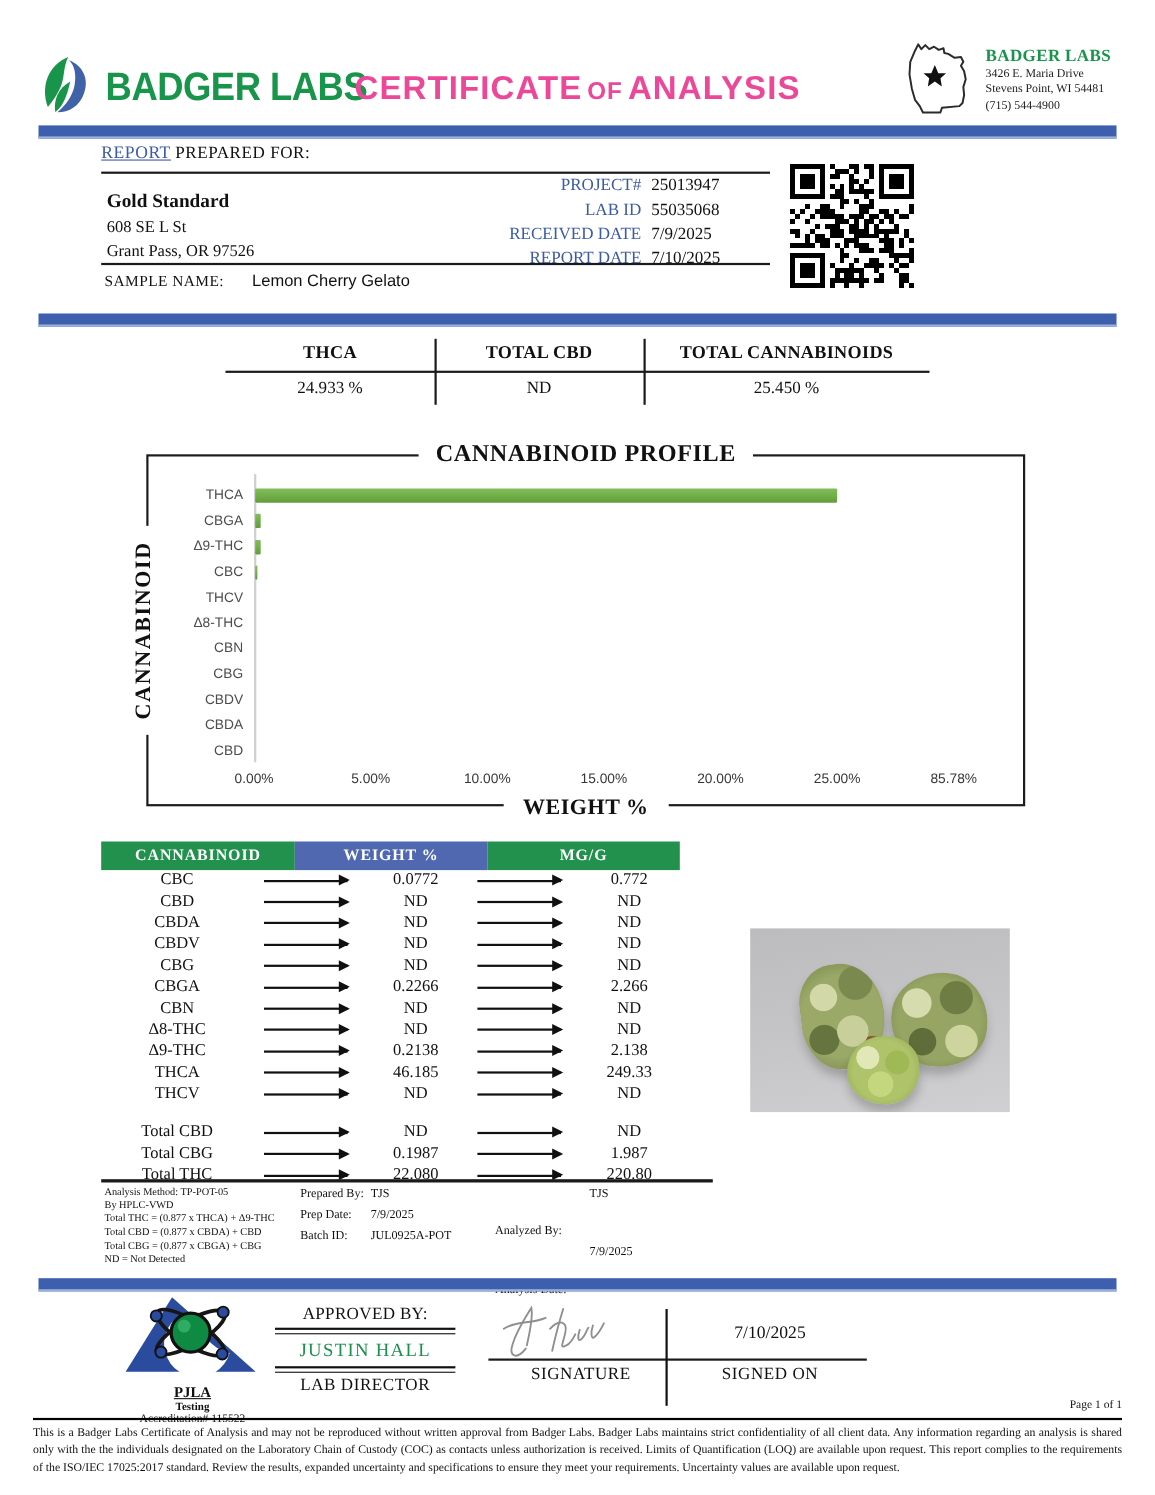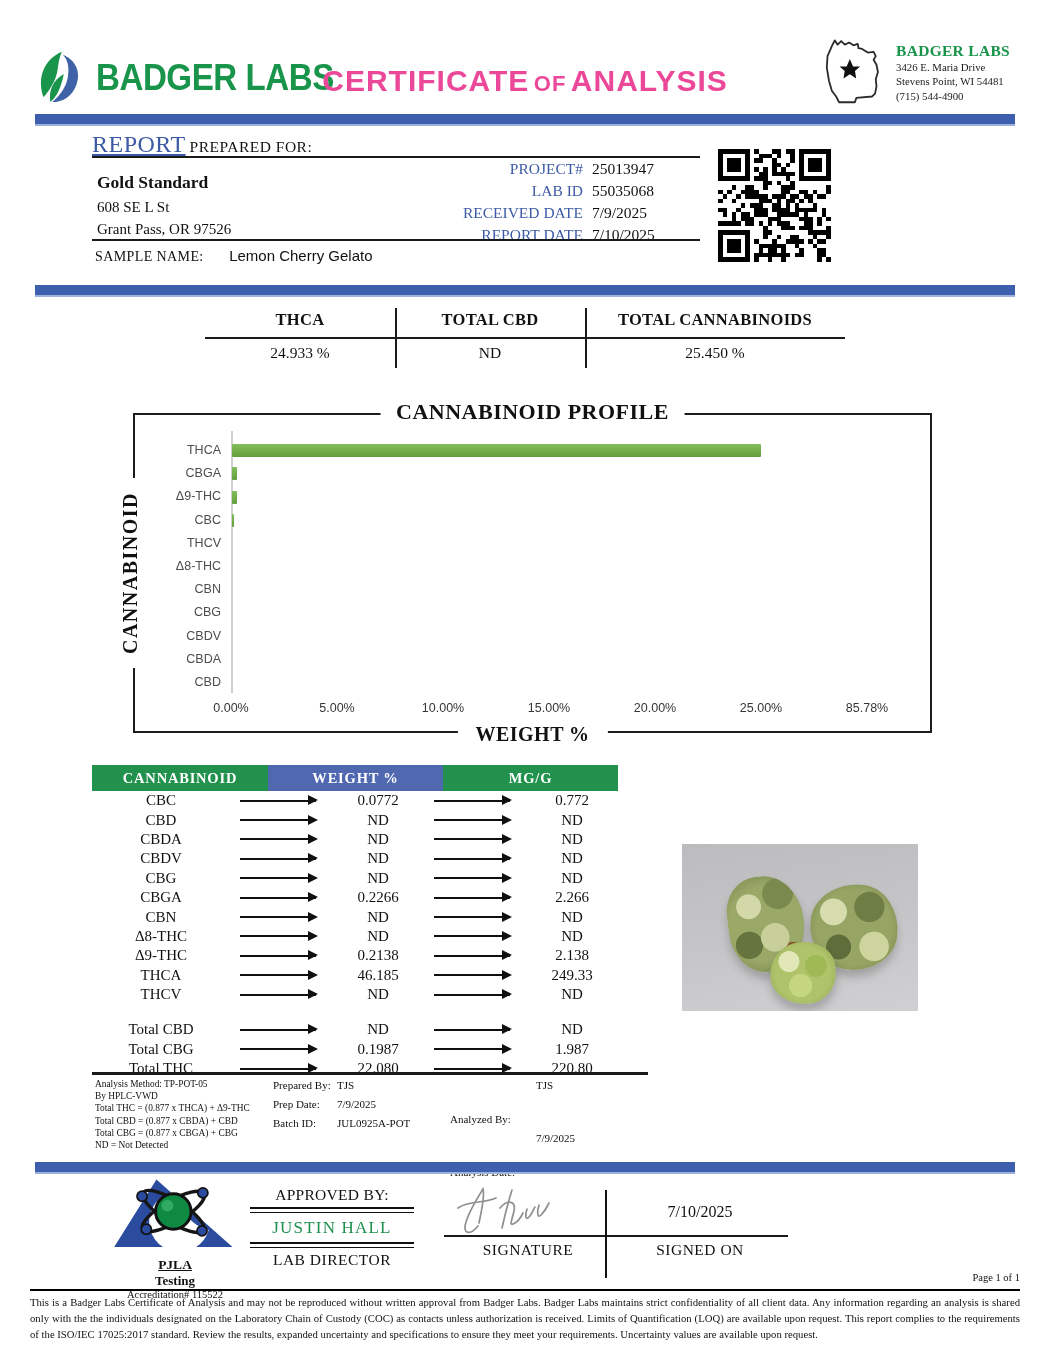--- a/index.html
+++ b/index.html
@@ -16,21 +16,21 @@
   .coa-title .small{font-size:22px;letter-spacing:1px;}
   .wi-block{position:absolute;left:814px;top:36px;display:flex;}
   .wi-text{margin-left:6px;padding-top:6px;}
   .wi-name{color:#18944b;font-weight:bold;font-size:15.5px;letter-spacing:.3px;}
   .wi-line{font-size:10.8px;line-height:1.32;color:#1a1a1a;}
   .blue-bar{position:absolute;left:35px;width:980px;height:10px;background:#3d5fae;border-bottom:2px solid #9db1dd;}
   #bar1{top:114px;} #bar2{top:285px;} #bar3{top:1162px;}
 
   
   .rpt-title{position:absolute;left:92px;top:131px;}
-  .rpt-word{color:#3c5aa6;font-size:24px;text-decoration:underline;letter-spacing:.5px;}
+  .rpt-word{color:#3c5aa6;font-size:16px;text-decoration:underline;letter-spacing:.5px;}
   .rpt-rest{font-size:15.5px;letter-spacing:.5px;}
   .hline{position:absolute;background:#1a1a1a;}
   #rpt-rule1{left:92px;top:156px;width:608px;height:2px;}
   #rpt-rule2{left:92px;top:239px;width:608px;height:2px;}
   .client{position:absolute;left:97px;top:174px;line-height:1.0;}
   .client .name{font-weight:bold;font-size:17.5px;margin-bottom:8px;}
   .client .addr{font-size:15px;margin-bottom:7px;}
   .fields{position:absolute;left:330px;top:160px;width:350px;}
   .field-row{display:flex;justify-content:flex-end;margin-bottom:4px;}
   .field-label{color:#3c5aa6;font-size:15.5px;text-align:right;}
@@ -109,21 +109,21 @@
   .bud3{left:88px;top:98px;width:66px;height:62px;transform:rotate(-4deg);
         border-radius:50% 50% 45% 55%/55% 45% 52% 48%;
         background:radial-gradient(circle at 30% 30%,#e2e7b8 0 16%,transparent 17%),
                    radial-gradient(circle at 70% 40%,#9fba55 0 18%,transparent 19%),
                    radial-gradient(circle at 45% 70%,#c4d77e 0 20%,transparent 21%),
                    radial-gradient(circle at 50% 50%,#aec36a 0 60%,#8ba04f 100%);}
 
   
   .pjla{position:absolute;left:95px;top:1176px;width:160px;text-align:center;}
   .pjla-name{font-weight:bold;font-size:13.5px;margin-top:1px;text-decoration:underline;}
-  .pjla-sub{font-weight:bold;font-size:13px;}
+  .pjla-sub{font-weight:bold;font-size:10px;}
   .pjla-accr{font-size:10.5px;}
   .approved{position:absolute;left:250px;top:1186px;width:164px;text-align:center;}
   .appr-label{font-size:15.5px;letter-spacing:.3px;}
   .rule2{height:3px;border-top:2.5px solid #111;border-bottom:1.5px solid #111;margin:3px 0;}
   .approver{color:#1d8f4e;font-size:17px;letter-spacing:1.2px;padding:2px 0 1px;}
   .appr-title{font-size:15.5px;letter-spacing:.5px;margin-top:3px;}
   .sig-svg{position:absolute;left:452px;top:1182px;}
   #sig-rule{left:444px;top:1235px;width:344px;height:2px;}
   #sig-div{position:absolute;left:605px;top:1190px;width:2px;height:88px;background:#111;}
   .sig-label{position:absolute;left:452px;top:1241px;width:152px;text-align:center;font-size:15.5px;letter-spacing:.5px;}

